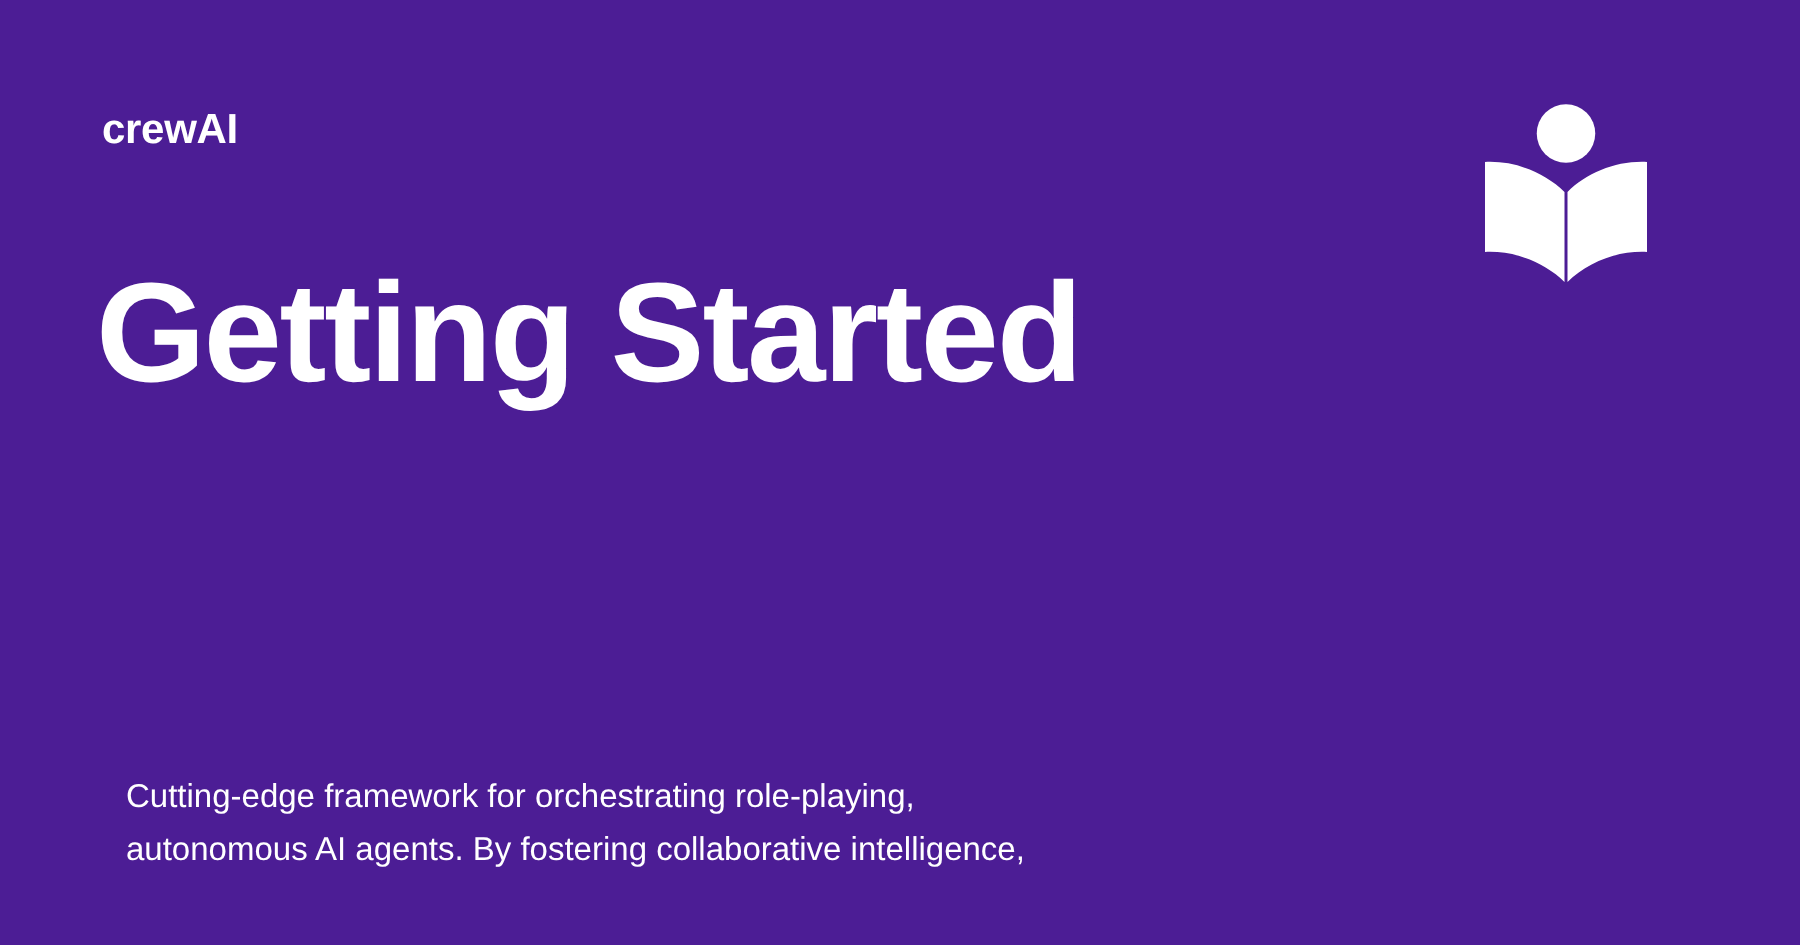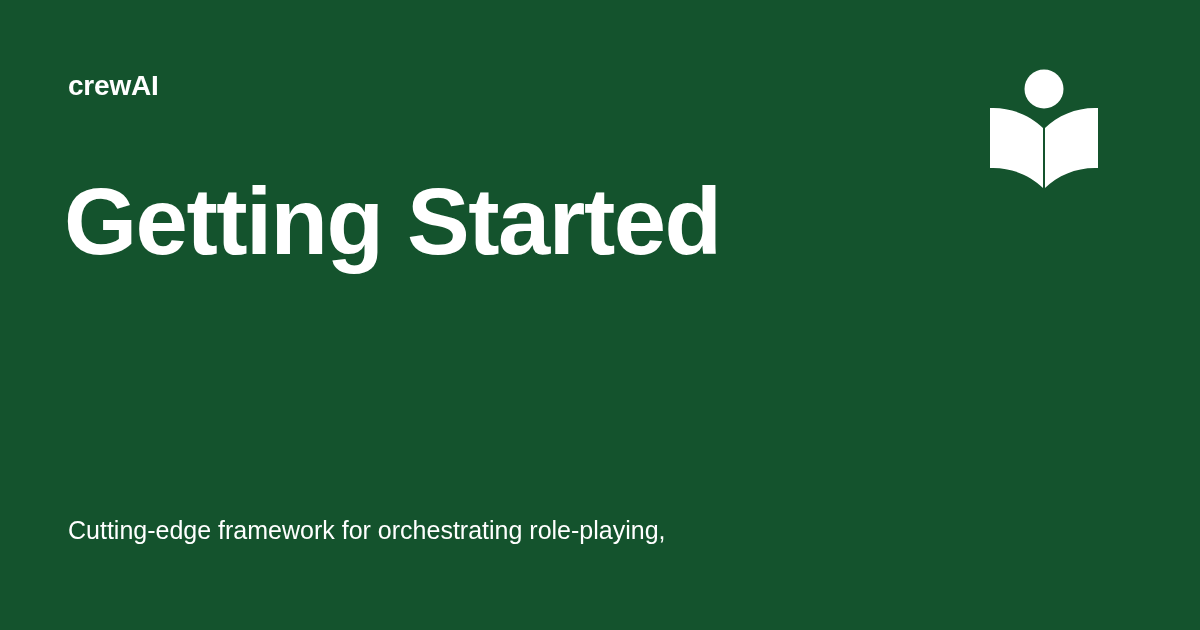--- a/index.html
+++ b/index.html
@@ -12,21 +12,21 @@
 
   body {
     font-family: "Liberation Sans", sans-serif;
     background: #ee5552;
   }
 
   .og-card {
     position: relative;
     width: 1200px;
     height: 630px;
-    background: #14532d;
+    background: #4c1d95;
     overflow: hidden;
   }
 
   
   .brand {
     position: absolute;
     left: 68px;
     top: 70px;
     font-size: 28px;
     font-weight: 700;
@@ -45,24 +45,24 @@
     font-weight: 700;
     line-height: 1.05;
     color: #ffffff;
     letter-spacing: -1.5px;
     white-space: nowrap;
   }
 
   
   .description {
     position: absolute;
-    left: 68px;
+    left: 84px;
     top: 513px;
     width: 820px;
-    font-size: 25px;
+    font-size: 22px;
     font-weight: 400;
     line-height: 35px;
     color: #ffffff;
   }
 
   .description .desc-line {
     display: block;
     white-space: nowrap;
   }
 
@@ -85,20 +85,21 @@
 <body>
 
 <div class="og-card">
 
   <div class="brand">crewAI</div>
 
   <h1 class="title">Getting Started</h1>
 
   <div class="description">
     <span class="desc-line">Cutting-edge framework for orchestrating role-playing,</span>
+    <span class="desc-line">autonomous AI agents. By fostering collaborative intelligence,</span>
   </div>
 
   <div class="logo-mark">
     <svg viewBox="0 0 112 124" xmlns="http://www.w3.org/2000/svg" aria-hidden="true">
 
       <circle cx="56" cy="21" r="19.5" fill="#ffffff"></circle>
 
       <path d="M2 40
                C22 39 42 47 55 60
                L55 120

